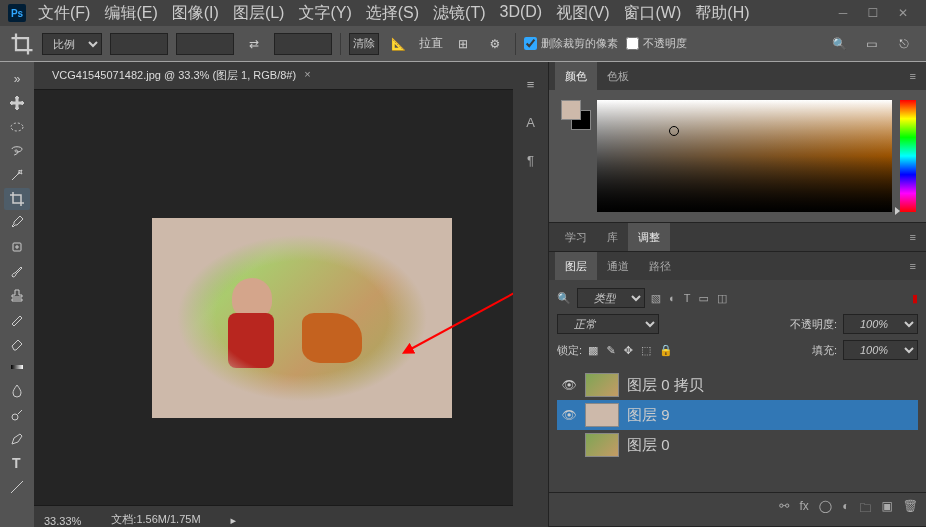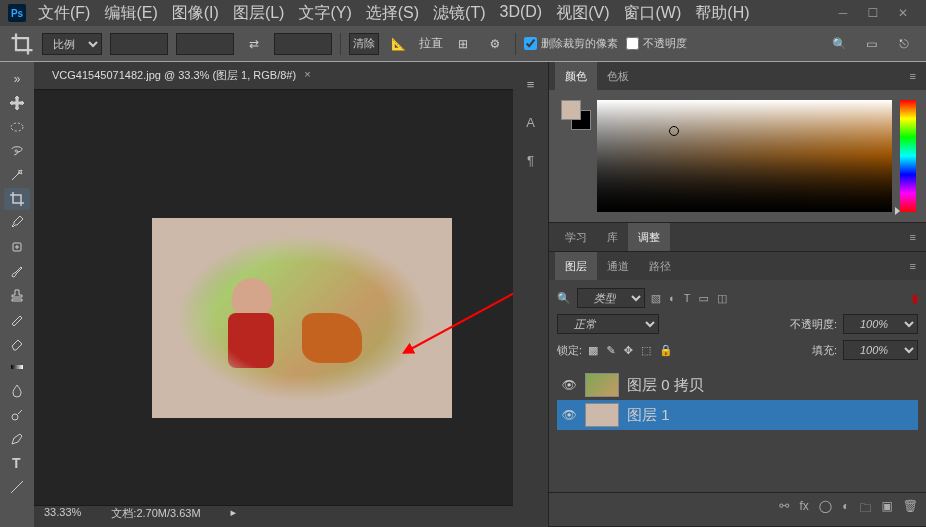--- a/index.html
+++ b/index.html
@@ -29,21 +29,21 @@
 .doctab .close { cursor: pointer; color: #aaa; }
 .canvas-area { flex: 1; position: relative; background: #252525; overflow: hidden; }
 .canvas { position: absolute; left: 118px; top: 128px; width: 300px; height: 200px; background: #cdb9aa; display: flex; align-items: center; justify-content: center; overflow: hidden; }
 .vignette { width: 300px; height: 200px; position: relative; }
 .vignette-inner { position: absolute; inset: 0; background: radial-gradient(ellipse 52% 52% at center, rgba(205,185,170,0) 55%, #cdb9aa 80%); z-index: 2; }
 .photo { position: absolute; inset: 0; background: linear-gradient(135deg, #7fa555 0%, #aacb6e 30%, #c49b65 60%, #8fb357 100%); }
 .child { position: absolute; left: 80px; top: 60px; width: 40px; height: 40px; background: #d4a58b; border-radius: 50% 50% 40% 40%; }
 .child-body { position: absolute; left: 76px; top: 95px; width: 46px; height: 55px; background: #b8261f; border-radius: 8px; }
 .fox { position: absolute; left: 150px; top: 95px; width: 60px; height: 50px; background: #c4621f; border-radius: 20% 50% 30% 30%; }
 .arrow { position: absolute; left: 365px; top: 125px; pointer-events: none; z-index: 5; }
-.statusbar { height: 22px; background: #3a3a3a; display: flex; align-items: flex-start; padding: 0 10px; gap: 30px; font-size: 11px; color: #ccc; border-top: 1px solid #1a1a1a; }
+.statusbar { height: 22px; background: #3a3a3a; display: flex; align-items: flex-end; padding: 0 10px; gap: 30px; font-size: 11px; color: #ccc; border-top: 1px solid #1a1a1a; }
 .panels { width: 413px; background: #424242; display: flex; }
 .panel-rail { width: 36px; background: #3a3a3a; display: flex; flex-direction: column; align-items: center; padding-top: 12px; gap: 18px; border-right: 1px solid #222; }
 .rail-icon { width: 20px; height: 20px; display: flex; align-items: center; justify-content: center; cursor: pointer; color: #aaa; font-size: 13px; }
 .panel-stack { flex: 1; display: flex; flex-direction: column; }
 .panel { display: flex; flex-direction: column; border-bottom: 1px solid #222; }
 .panel-tabs { height: 28px; background: #3a3a3a; display: flex; align-items: center; padding-left: 6px; gap: 0; }
 .ptab { padding: 0 10px; height: 28px; display: flex; align-items: center; font-size: 11px; color: #aaa; cursor: pointer; }
 .ptab.active { background: #535353; color: #eee; }
 .panel-body { background: #535353; padding: 10px; }
 .color-panel { display: flex; gap: 8px; height: 132px; }
@@ -252,21 +252,21 @@
         <defs>
             <marker id="ah" markerWidth="10" markerHeight="10" refX="2" refY="3" orient="auto">
               <path d="M0,0 L6,3 L0,6 z" fill="#ff0000"></path>
             </marker>
           </defs>
         <line x1="250" y1="5" x2="10" y2="135" stroke="#ff0000" stroke-width="2" marker-end="url(#ah)"></line>
       </svg>
     </div>
     <div class="statusbar">
       <span>33.33%</span>
-      <span><span>文档:</span><span>2.70M/3.63M</span></span>
+      <span><span>文档:</span><span>1.56M/1.75M</span></span>
       <span>▸</span>
     </div>
   </div>
 
   <div class="panels">
     <div class="panel-rail">
       <div class="rail-icon">≡</div>
       <div class="rail-icon">A</div>
       <div class="rail-icon">¶</div>
     </div>
@@ -346,21 +346,26 @@
           </div>
           <div class="layer-list">
             <div class="layer-item">
               <span class="eye">👁</span>
               <div class="thumb t1"></div>
               <span class="layer-name">图层 0 拷贝</span>
             </div>
             <div class="layer-item selected">
               <span class="eye">👁</span>
               <div class="thumb t2"></div>
-              <span class="layer-name">图层 1</span>
+              <span class="layer-name">图层 9</span>
+            </div>
+            <div class="layer-item">
+              <span class="eye">　</span>
+              <div class="thumb t3"></div>
+              <span class="layer-name">图层 0</span>
             </div>
           </div>
         </div>
         <div class="layer-footer">
           <span>⚯</span>
           <span>fx</span>
           <span>◯</span>
           <span>◐</span>
           <span>🗀</span>
           <span>▣</span>

